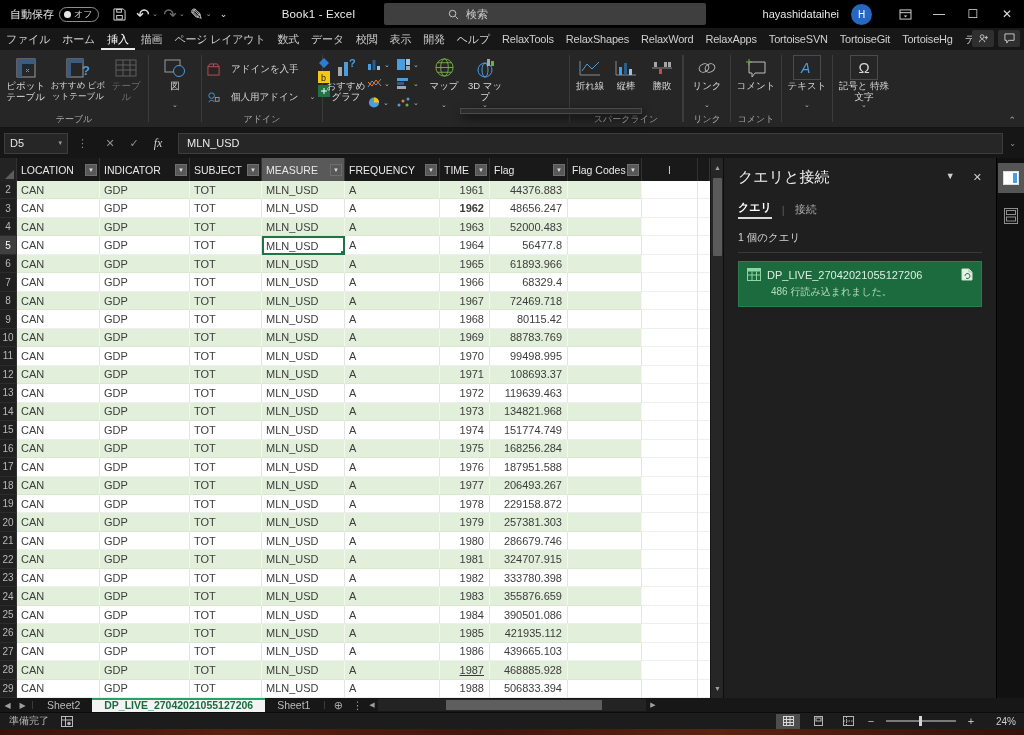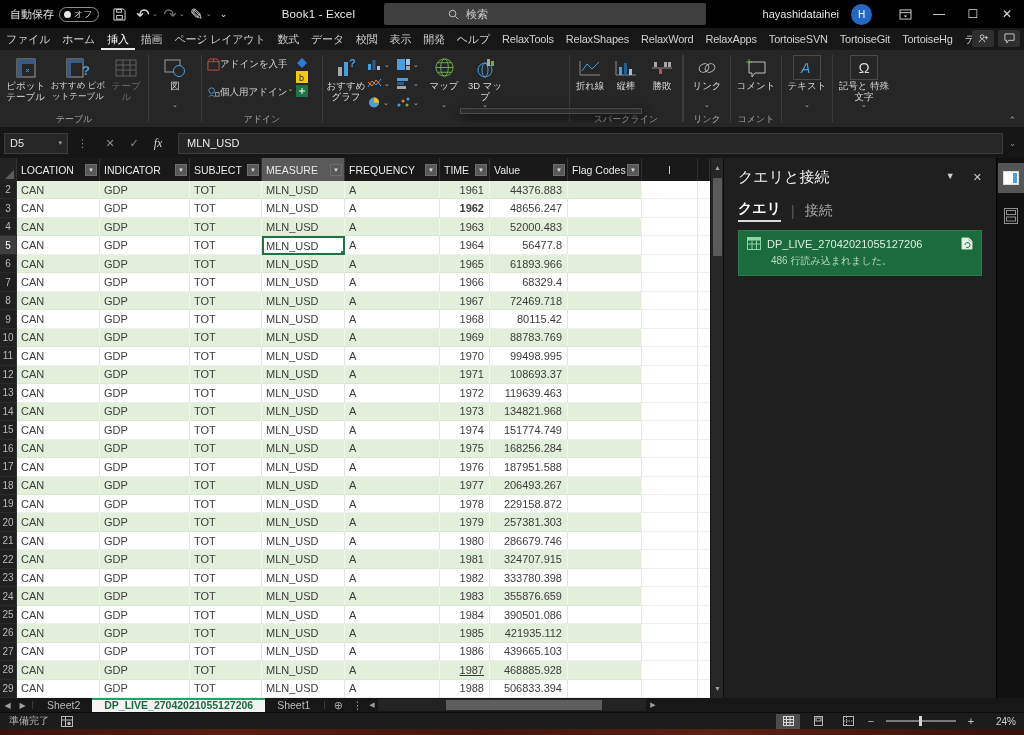--- a/index.html
+++ b/index.html
@@ -31,21 +31,21 @@
 
 #ribbon{left:0;top:50px;width:1024px;height:78px;background:#262626;display:flex;border-bottom:1px solid #141414;}
 .rgroup{position:relative;display:flex;align-items:flex-start;padding:3px 2px 13px 2px;}
 .glabel{position:absolute;bottom:1px;left:0;right:0;text-align:center;font-size:9px;color:#a9a9a9;white-space:nowrap;}
 .rsep{width:1px;background:#3c3c3c;margin:5px 0;}
 .btn-lg{display:flex;flex-direction:column;align-items:center;padding:2px 1px 0 1px;font-size:9.5px;line-height:11px;text-align:center;color:#d8d8d8;}
 .btn-lg .ic{height:25px;display:flex;align-items:center;justify-content:center;}
 .btn-lg .lbl{height:22px;overflow:hidden;}
 .btn-lg.disabled{color:#6c6c6c;}
 .chev{font-size:7px;color:#b9b9b9;line-height:6px;}
-.btn-med{display:flex;align-items:flex-start;gap:0;height:22px;font-size:9.5px;color:#d8d8d8;padding:0 3px;white-space:nowrap;}
+.btn-med{display:flex;align-items:center;gap:11px;height:22px;font-size:9.5px;color:#d8d8d8;padding:0 3px;white-space:nowrap;}
 .minicol{display:flex;flex-direction:column;gap:2px;justify-content:center;padding-top:4px;}
 .minigrid{display:grid;grid-template-columns:29px 29px;grid-auto-rows:19px;padding-top:2px;}
 .mini{display:flex;align-items:center;gap:2px;}
 #pivotchart-btn{background:#3e3e3e;border-radius:1px;}
 #ribbon-collapse{position:absolute;right:8px;bottom:2px;color:#a9a9a9;font-size:9px;}
 
 #dropdown{left:460px;top:108px;width:182px;background:#2c2c2c;border:1px solid #4a4a4a;box-shadow:2px 4px 10px rgba(0,0,0,.65);z-index:60;padding:2px 0;}
 .dditem{display:flex;align-items:center;gap:7px;height:23px;padding:0 9px;font-size:10.5px;color:#e2e2e2;white-space:nowrap;}
 
 #formulabar{left:0;top:128px;width:1024px;height:30px;background:#161616;display:flex;align-items:center;}
@@ -77,21 +77,21 @@
 .gcell.sel{position:relative;border:2px solid #217346;padding:0 2px;z-index:5;}
 .gcell.sel .handle{position:absolute;right:-2px;bottom:-2px;width:5px;height:5px;background:#217346;border:1px solid #fff;}
 #vscroll{position:absolute;left:710px;top:0;width:13px;height:540px;background:#262626;border-left:1px solid #161616;}
 #vthumb{position:absolute;left:2px;top:20px;width:9px;height:78px;background:#5a5a5a;border-radius:1px;}
 .varrow{position:absolute;left:0;width:13px;height:15px;display:flex;align-items:center;justify-content:center;color:#9f9f9f;font-size:7px;}
 
 #panel{width:273px;height:540px;background:#1f1f1f;border-left:1px solid #0c0c0c;padding:10px 14px 0 14px;position:relative;}
 #panel-title-row{display:flex;align-items:center;}
 #panel-title{font-size:15px;color:#f2f2f2;}
 #panel-ctl{margin-left:auto;display:flex;gap:18px;color:#cfcfcf;}
-#panel-tabs{display:flex;align-items:center;gap:10px;margin-top:13px;font-size:14px;}
+#panel-tabs{display:flex;align-items:center;gap:10px;margin-top:13px;font-size:11px;}
 #ptab-queries{color:#fff;font-weight:bold;padding-bottom:4px;box-shadow:inset 0 -2px 0 #dadada;}
 .ptab-sep{color:#5e5e5e;}
 #ptab-connections{color:#a9a9a9;}
 #pcount{font-size:10.5px;color:#d4d4d4;margin-top:12px;padding-bottom:7px;border-bottom:1px solid #3a3a3a;}
 #query-item{margin-top:8px;background:#1b6b3e;border:1px solid #2a7d4e;height:46px;padding:6px 8px 0 8px;}
 #qi-top{display:flex;align-items:center;gap:6px;}
 #qi-name{font-size:11px;color:#dcefdc;flex:1;overflow:hidden;white-space:nowrap;}
 #qi-status{font-size:10px;color:#b9d9be;margin:4px 0 0 24px;}
 
 #panestrip{width:28px;height:540px;background:#111;display:flex;flex-direction:column;align-items:center;padding-top:5px;gap:8px;border-left:1px solid #000;}
@@ -525,21 +525,21 @@
         </div>
         <div class="hcell" style="width: 95px;">
           <span class="hlabel">FREQUENCY</span>
           <span class="fbtn">▼</span>
         </div>
         <div class="hcell" style="width: 50px;">
           <span class="hlabel">TIME</span>
           <span class="fbtn">▼</span>
         </div>
         <div class="hcell" style="width: 78px;">
-          <span class="hlabel">Value</span>
+          <span class="hlabel">Flag</span>
           <span class="fbtn">▼</span>
         </div>
         <div class="hcell" style="width: 74px;">
           <span class="hlabel">Flag Codes</span>
           <span class="fbtn">▼</span>
         </div>
         <div class="hcell hletter" style="width: 56px;">I</div>
         <div class="hcell" style="width: 12px;"></div>
       </div>
     <div id="gbody">
@@ -920,20 +920,21 @@
       <span id="panel-ctl">
         <span style="font-size:9px">▼</span>
         <span style="font-size:11px">✕</span>
       </span>
     </div>
     <div id="panel-tabs">
       <span id="ptab-queries">クエリ</span>
       <span class="ptab-sep">|</span>
       <span id="ptab-connections">接続</span>
     </div>
+    <div id="pcount">1 個のクエリ</div>
     <div id="query-item">
       <div id="qi-top">
         <svg width="14" height="13" viewBox="0 0 14 13">
             <rect x="0.5" y="0.5" width="13" height="12" fill="none" stroke="#8fd6a5"></rect>
             <rect x="0.5" y="0.5" width="13" height="3" fill="#8fd6a5"></rect>
             <path d="M0.5 7h13M5 3.5v9M9.5 3.5v9" stroke="#8fd6a5"></path>
           </svg>
         <span id="qi-name">DP_LIVE_27042021055127206</span>
         <svg width="12" height="13" viewBox="0 0 12 13">
             <path d="M1 1h7l3 3v8H1z" fill="#e8f2e8" stroke="#cfe3cf"></path>

